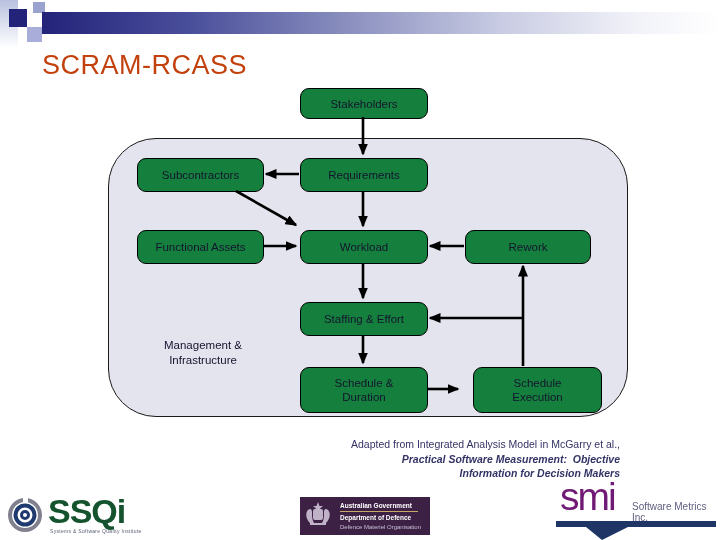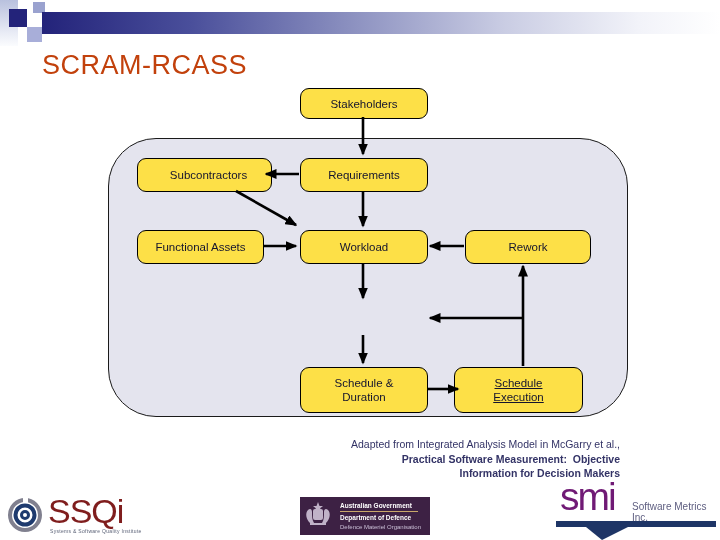--- a/index.html
+++ b/index.html
@@ -14,36 +14,36 @@
   .hdr-sq-top{position:absolute;left:33px;top:2px;width:12px;height:11px;background:#9aa2cf;}
   .hdr-sq-mid{position:absolute;left:27px;top:27px;width:15px;height:15px;background:#a8aed9;}
   .hdr-bar{position:absolute;left:42px;top:12px;width:678px;height:22px;
     background:linear-gradient(90deg,#23237a 0%,#4a4f9b 22%,#8a8fbf 45%,#c9cce3 68%,#f2f3f9 88%,#ffffff 100%);}
   
   .title{position:absolute;left:42px;top:50px;font-size:27px;font-weight:400;
     color:#c2410c;letter-spacing:.5px;}
   
   .container-shape{position:absolute;left:108px;top:138px;width:518px;height:277px;
     background:#e4e4ee;border:1px solid #1a1a1a;border-radius:48px;z-index:1;}
-  .node{position:absolute;z-index:3;background:#fde047;border:1.5px solid #000;
+  .node{position:absolute;z-index:3;background:#15803d;border:1.5px solid #000;
     border-radius:9px;display:flex;align-items:center;justify-content:center;
     text-align:center;font-size:11.5px;line-height:14px;color:#14142e;white-space:pre-line;}
   .free-label{position:absolute;z-index:3;text-align:center;font-size:11.5px;
     line-height:15px;color:#14142e;white-space:pre-line;}
   .edges{position:absolute;left:0;top:0;width:720px;height:540px;z-index:5;pointer-events:none;}
   .edge{fill:none;stroke:#000;stroke-width:2.6;}
   
   .attribution{position:absolute;right:100px;top:437px;text-align:right;
     font-size:10.5px;line-height:14.5px;color:#333366;z-index:2;}
   .attr-line{white-space:pre-wrap;}
-  .attr-bold{font-weight:bold;}
+  .attr-bold{font-weight:bold;font-style:italic;}
   
   .ssqi{position:absolute;left:6px;top:494px;width:150px;height:46px;}
-  .ssqi-name{position:absolute;left:42px;top:2px;font-size:34px;font-weight:normal;
-    color:#7f1d1d;letter-spacing:-1px;line-height:30px;}
+  .ssqi-name{position:absolute;left:42px;top:2px;font-size:34px;font-weight:bold;
+    color:#14532d;letter-spacing:-1px;line-height:30px;}
   .ssqi-tag{position:absolute;left:44px;top:34px;font-size:5px;color:#5a6176;letter-spacing:.3px;}
   .dod{position:absolute;left:300px;top:497px;width:130px;height:38px;background:#3d2144;
     display:flex;align-items:center;z-index:2;}
   .dod-text{margin-left:4px;}
   .dod-l1,.dod-l2{font-size:6.5px;font-weight:bold;color:#fff;line-height:8px;}
   .dod-sep{width:78px;border-bottom:1px solid #c9a86a;margin:1px 0 2px 0;}
   .dod-l3{font-size:6px;color:#cabfd6;margin-top:2px;line-height:7px;}
   .smi{position:absolute;left:556px;top:486px;width:162px;height:54px;}
   .smi-name{position:absolute;left:4px;top:-9px;font-size:39px;font-weight:normal;
     color:#701a75;letter-spacing:-2px;line-height:40px;}
@@ -59,29 +59,32 @@
   <div class="hdr-sq-navy"></div>
   <div class="hdr-sq-top"></div>
   <div class="hdr-sq-mid"></div>
   <div class="hdr-bar"></div>
 
   <div class="title">SCRAM-RCASS</div>
 
   <div class="container-shape"></div>
 
   <div class="node" style="left:300px;top:88px;width:126px;height:29px;">Stakeholders</div>
-  <div class="node" style="left:137px;top:158px;width:125px;height:32px;padding-left:8px;">Subcontractors</div>
+  <div class="node" style="left:137px;top:158px;width:125px;height:32px;">Subcontractors</div>
   <div class="node" style="left:137px;top:230px;width:125px;height:32px;">Functional Assets</div>
   <div class="node" style="left:300px;top:158px;width:126px;height:32px;">Requirements</div>
   <div class="node" style="left:300px;top:230px;width:126px;height:32px;">Workload</div>
   <div class="node" style="left:465px;top:230px;width:124px;height:32px;">Rework</div>
+  <div class="node" style="left:300px;top:302px;width:126px;height:32px;">Staffing &amp; Effort</div>
   <div class="node" style="left:300px;top:367px;width:126px;height:44px;">Schedule &amp;
 Duration</div>
-  <div class="node" style="left:454px;top:367px;width:127px;height:44px;text-decoration:underline;">Schedule
+  <div class="node" style="left:473px;top:367px;width:127px;height:44px;">Schedule
 Execution</div>
+  <div class="free-label" style="left:140px;top:338px;width:126px;">Management &amp;
+Infrastructure</div>
 
   <svg class="edges" xmlns="http://www.w3.org/2000/svg">
     <defs>
       <marker id="arrowhead" markerUnits="userSpaceOnUse" markerWidth="12" markerHeight="10" viewBox="0 0 12 10" refX="10.5" refY="5" orient="auto">
         <path d="M0,0 L12,5 L0,10 Z" fill="#000"></path>
       </marker>
     </defs>
     <g id="edge-group">
         <polyline points="363,117 363,154" class="edge" marker-end="url(#arrowhead)"></polyline>
         <polyline points="299,174 266,174" class="edge" marker-end="url(#arrowhead)"></polyline>

